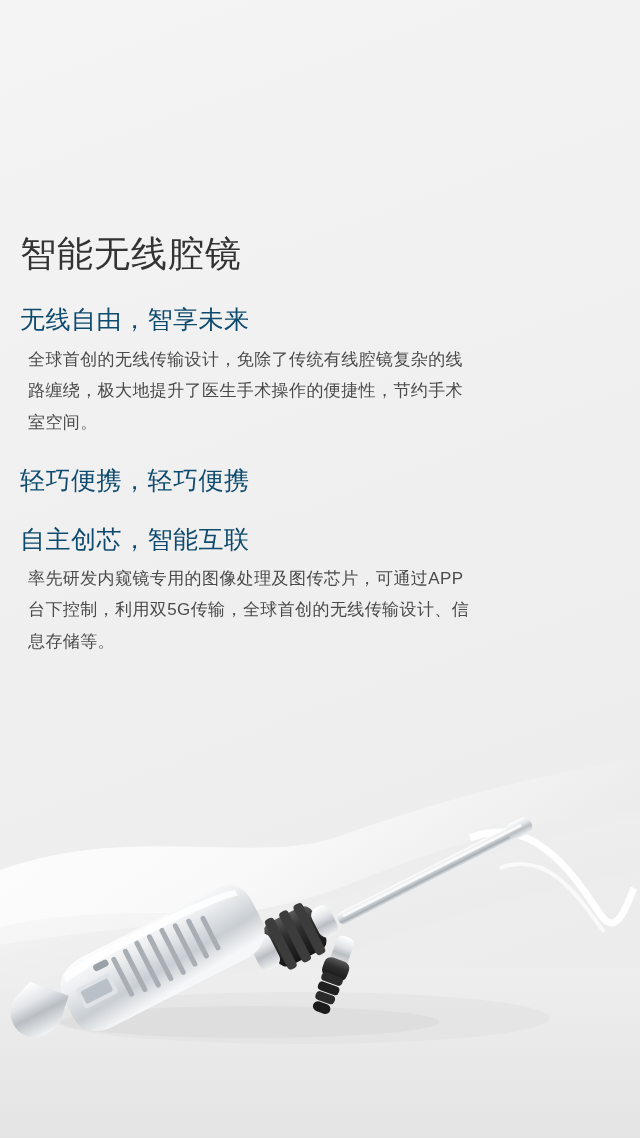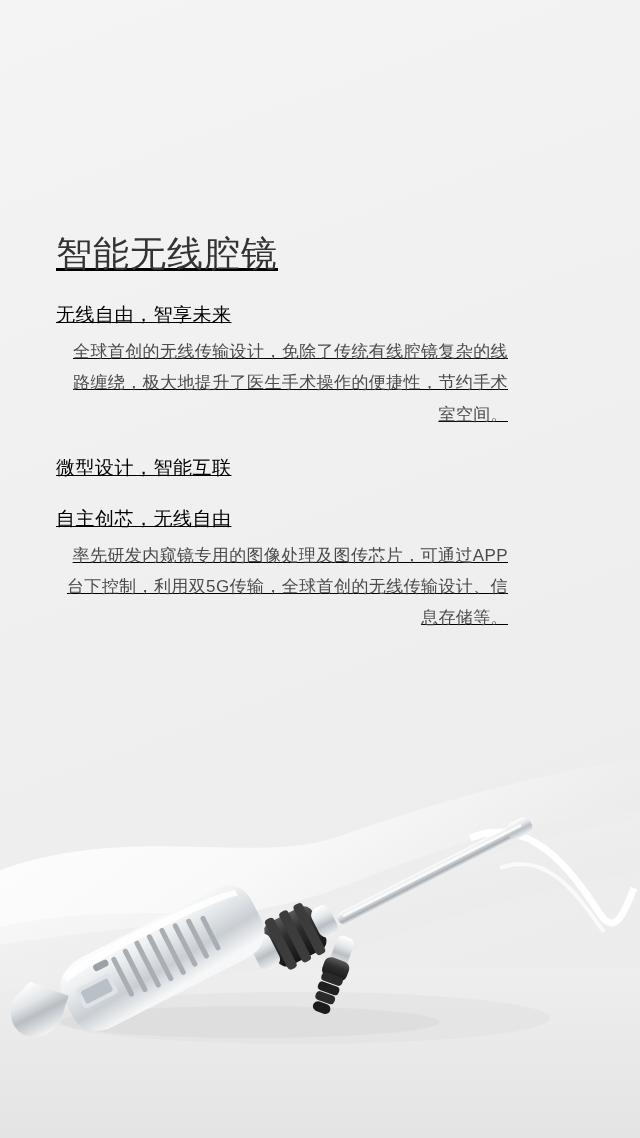--- a/index.html
+++ b/index.html
@@ -24,55 +24,53 @@
     bottom: 0;
     height: 420px;
     overflow: hidden;
     pointer-events: none;
   }
 
   
   .page {
     position: relative;
     z-index: 3;
-    padding: 0 56px;
-    text-decoration: underline;
+    padding: 0 20px;
   }
   .title {
     margin: 0;
     padding-top: 232px;
     font-size: 36px;
     font-weight: 400;
     color: #333333;
     letter-spacing: 1px;
     line-height: 1.2;
   }
   .section {
     margin-top: 26px;
   }
   .section:first-of-type {
     margin-top: 28px;
   }
   .sec-head {
-    font-size: 19px;
-    color: #000000;
+    font-size: 25px;
+    color: #0c4a6e;
     font-weight: 400;
     letter-spacing: 0.5px;
     margin: 0 0 8px 0;
     line-height: 1.3;
   }
   .sec-body {
     font-size: 17px;
     color: #4a4a4a;
     line-height: 1.85;
     letter-spacing: 0.4px;
-    margin: 0;
+    margin: 8px;
     max-width: 452px;
     font-weight: 400;
-    text-align: right;
   }
 
   
   .device-wrap {
     position: absolute;
     left: 0;
     top: 760px;
     width: 640px;
     height: 340px;
     z-index: 2;
@@ -204,21 +202,21 @@
 <div class="page">
 
   <h1 class="title">智能无线腔镜</h1>
 
   <div class="section">
     <p class="sec-head">无线自由，智享未来</p>
     <p class="sec-body">全球首创的无线传输设计，免除了传统有线腔镜复杂的线路缠绕，极大地提升了医生手术操作的便捷性，节约手术室空间。</p>
   </div>
 
   <div class="section">
-    <p class="sec-head">微型设计，智能互联</p>
+    <p class="sec-head">轻巧便携，轻巧便携</p>
   </div>
 
   <div class="section">
-    <p class="sec-head">自主创芯，无线自由</p>
+    <p class="sec-head">自主创芯，智能互联</p>
     <p class="sec-body">率先研发内窥镜专用的图像处理及图传芯片，可通过APP台下控制，利用双5G传输，全球首创的无线传输设计、信息存储等。</p>
   </div>
 
 </div>
 
 </body></html>

